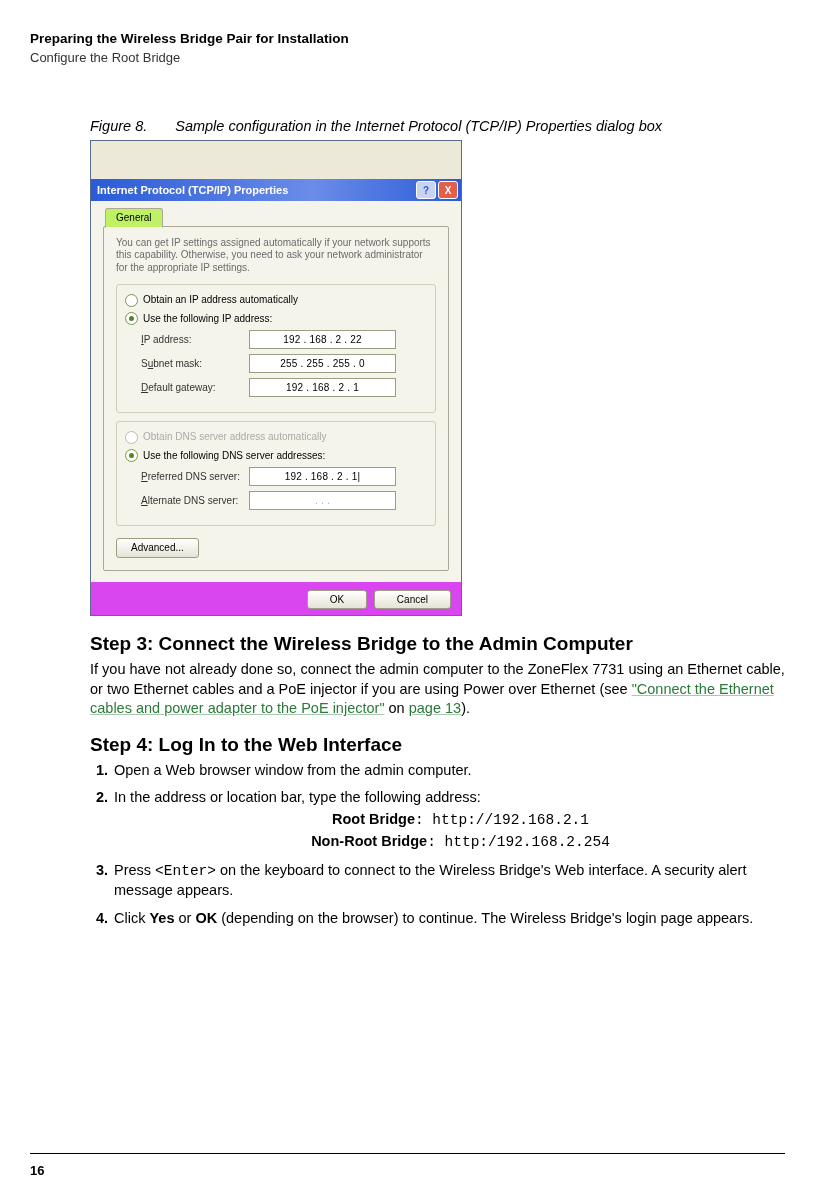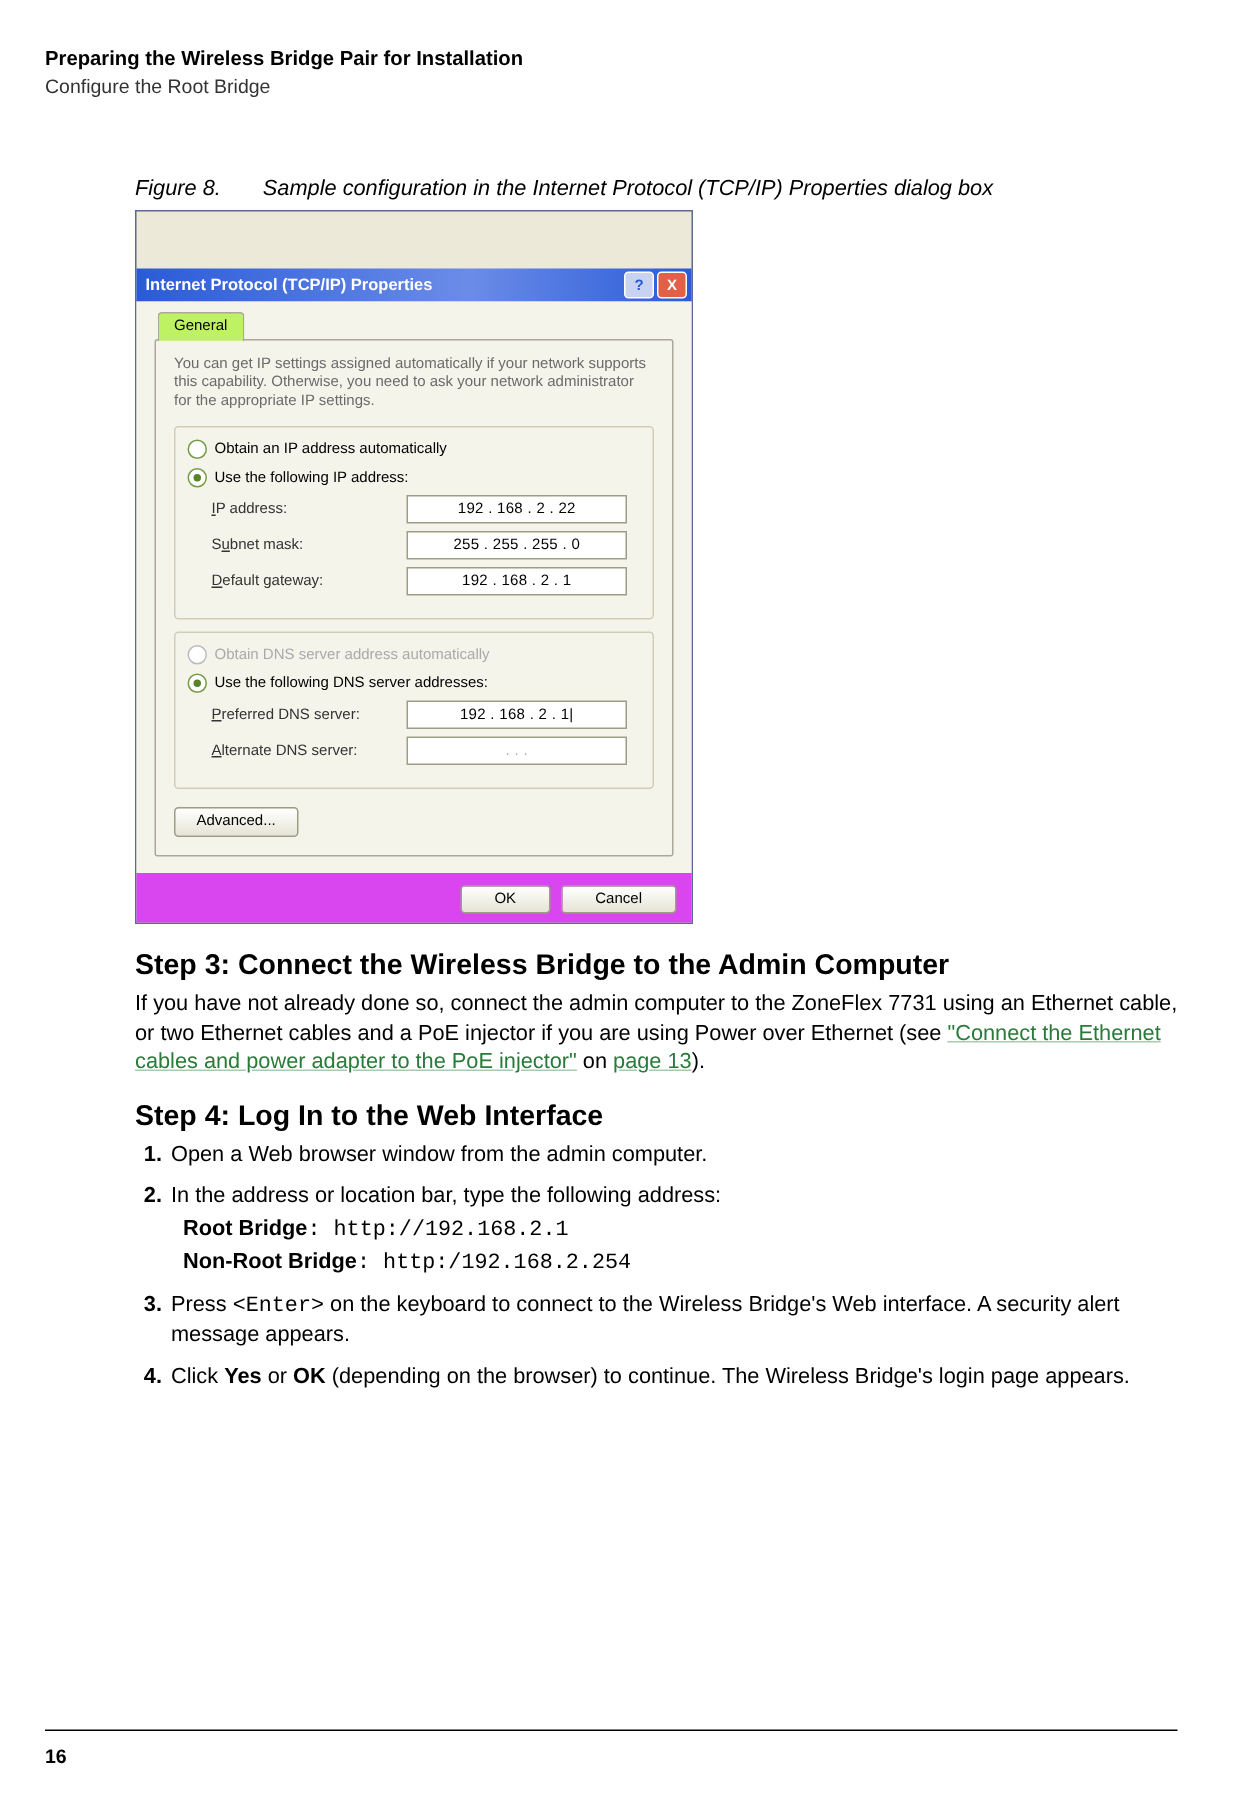--- a/index.html
+++ b/index.html
@@ -103,20 +103,21 @@
   }
   .group {
     border: 1px solid #d0cdb9;
     border-radius: 3px;
     padding: 6px 8px 10px 8px;
     margin-bottom: 8px;
     position: relative;
   }
   .radio-row {
     display: flex;
+    align-items: center;
     gap: 5px;
     margin: 2px 0 5px 0;
   }
   .radio {
     width: 11px; height: 11px;
     border-radius: 50%;
     border: 1px solid #769b46;
     display: inline-flex;
     align-items: center; justify-content: center;
     background: #fff;
@@ -128,21 +129,21 @@
     border-radius: 50%;
     background: #56832a;
   }
   .form-row {
     display: flex;
     align-items: center;
     margin: 5px 0;
     padding-left: 16px;
   }
   .form-row .lbl {
-    width: 130px;
+    width: 108px;
     color: #333;
   }
   .ip-box {
     border: 1px solid #9d9d86;
     background: #fff;
     height: 17px;
     width: 145px;
     display: flex;
     align-items: center;
     justify-content: center;
@@ -183,23 +184,24 @@
     margin: 4px 0;
   }
   ol li {
     margin-bottom: 8px;
     padding-left: 2px;
   }
   ol li::marker {
     font-weight: bold;
   }
   .indent {
-    margin-left: 8px;
+    margin-left: 22px;
     margin-top: 2px;
     margin-bottom: 2px;
+    text-align: center;
   }
   .mono {
     font-family: "Courier New", monospace;
     font-size: 14.5px;
   }
   .bold { font-weight: bold; }
   .footer-rule {
     position: absolute;
     left: 30px; right: 40px;
     bottom: 44px;

